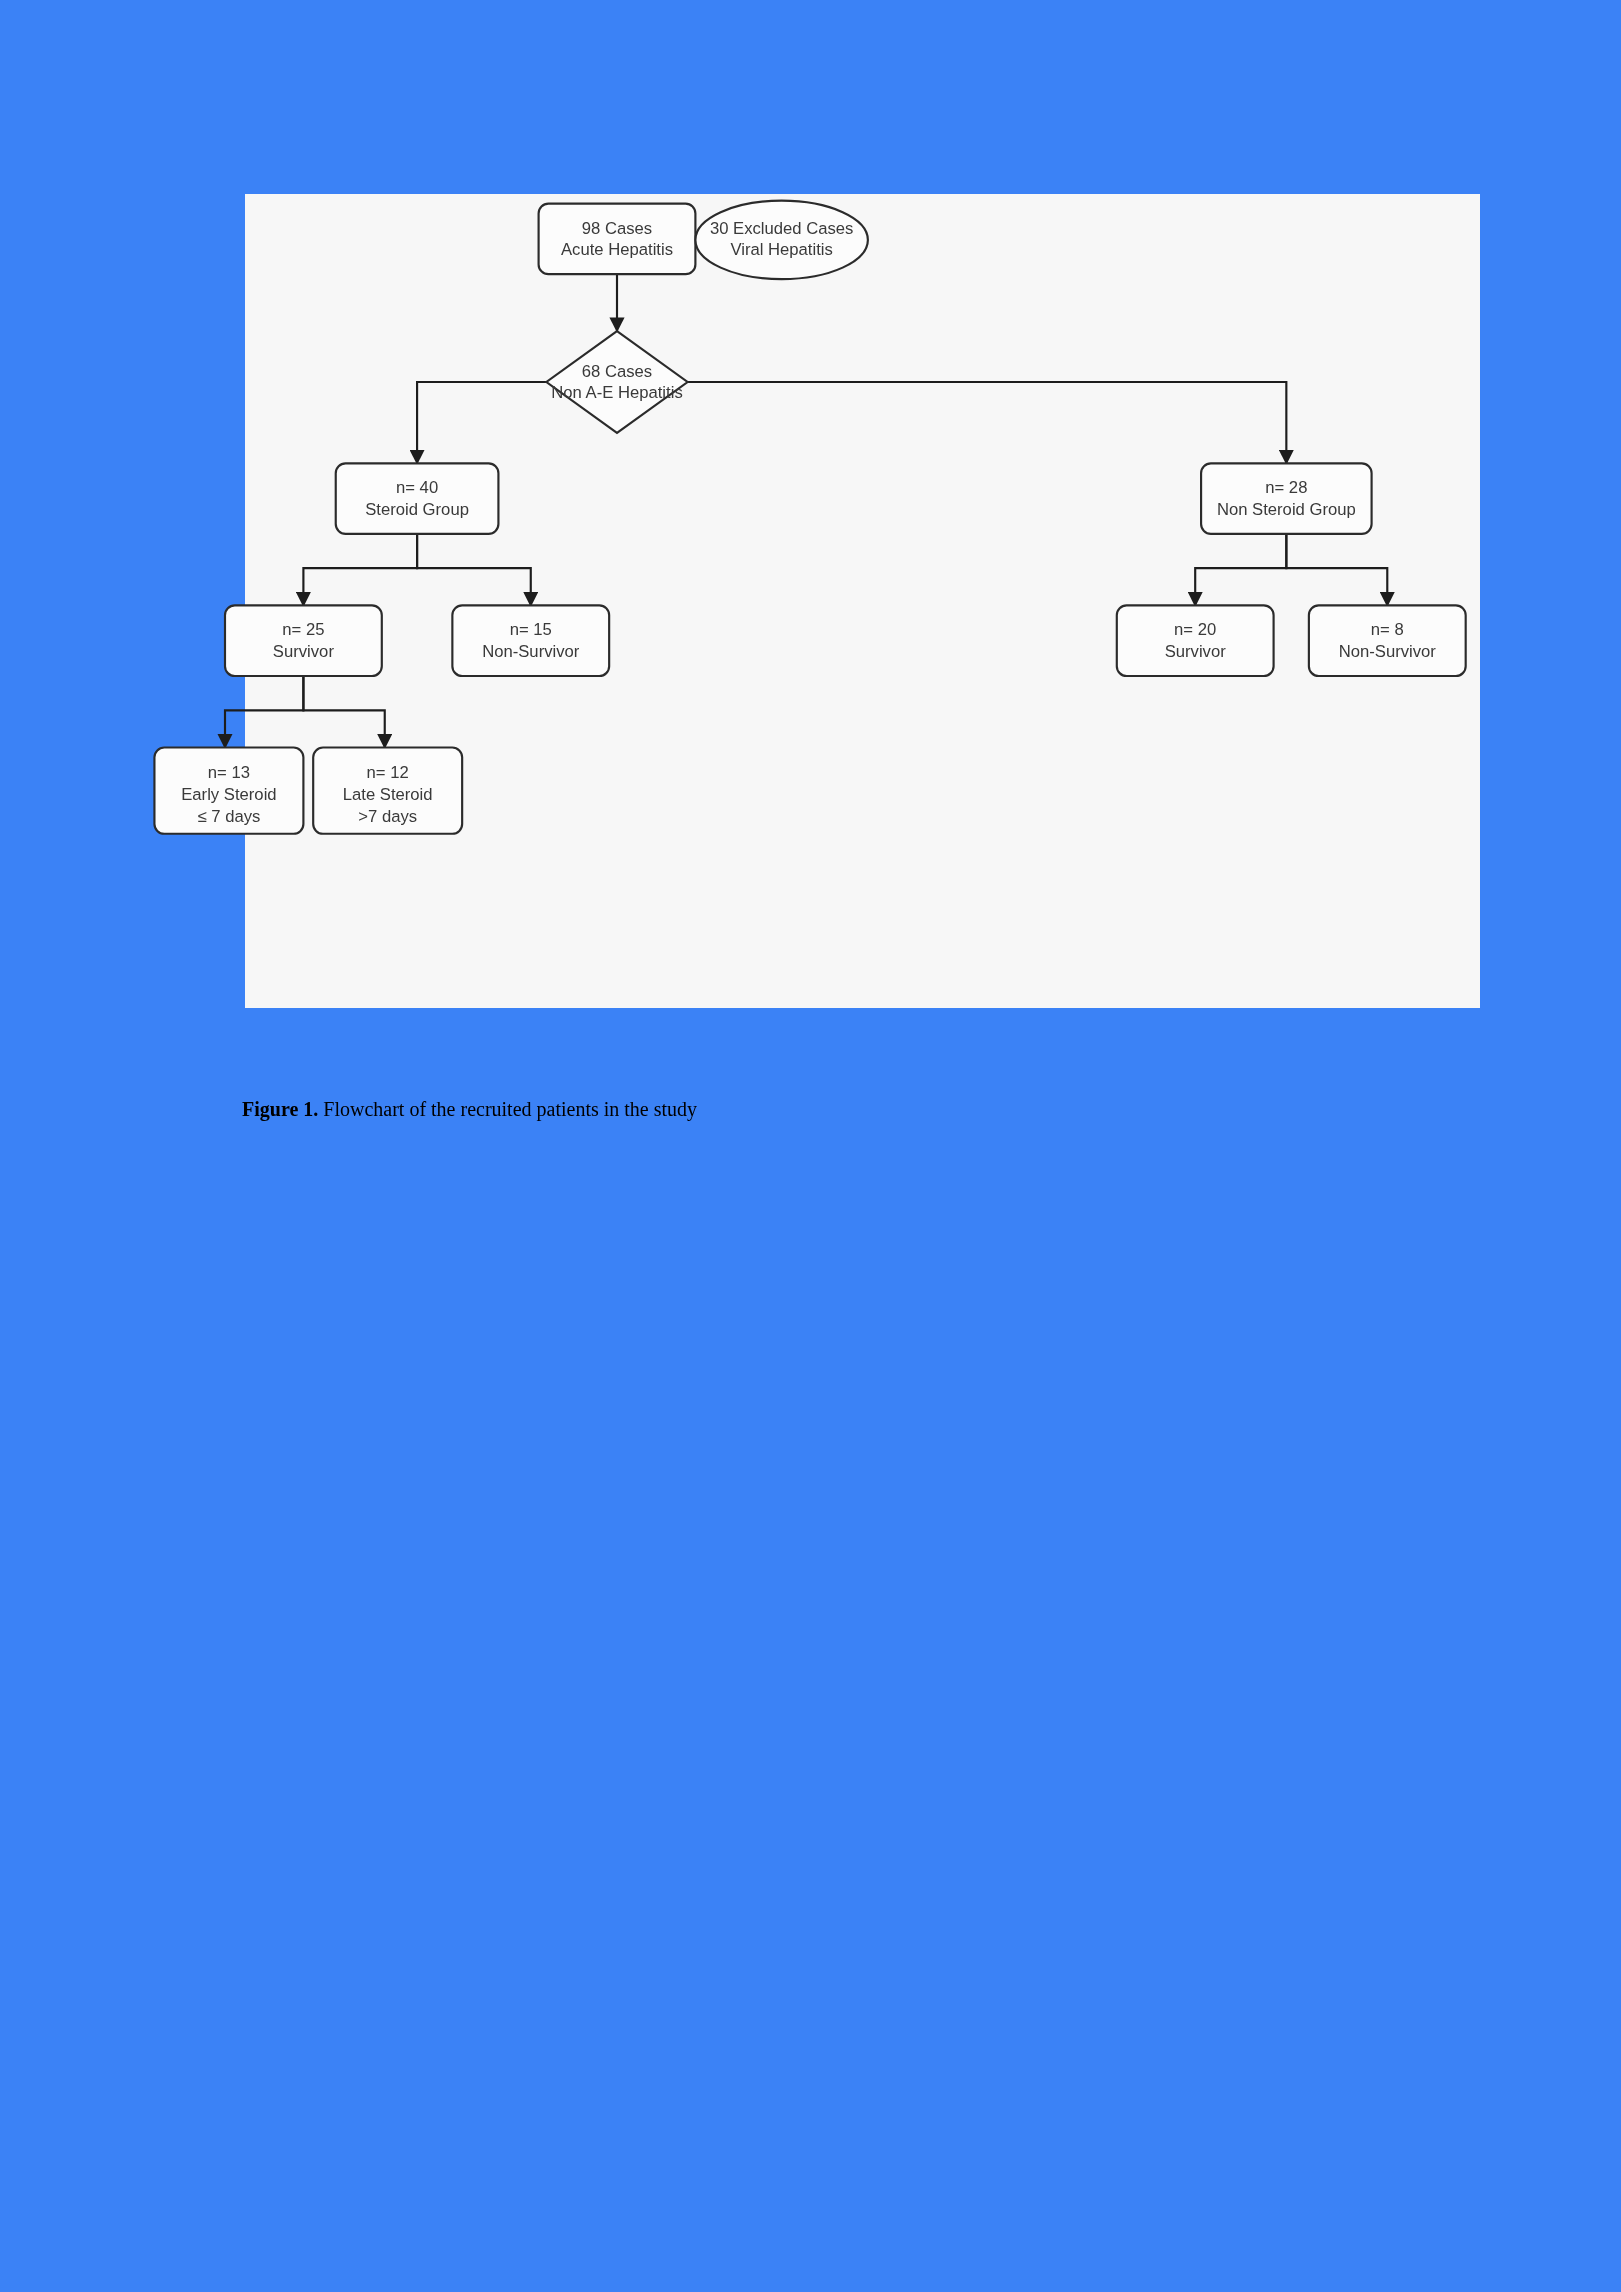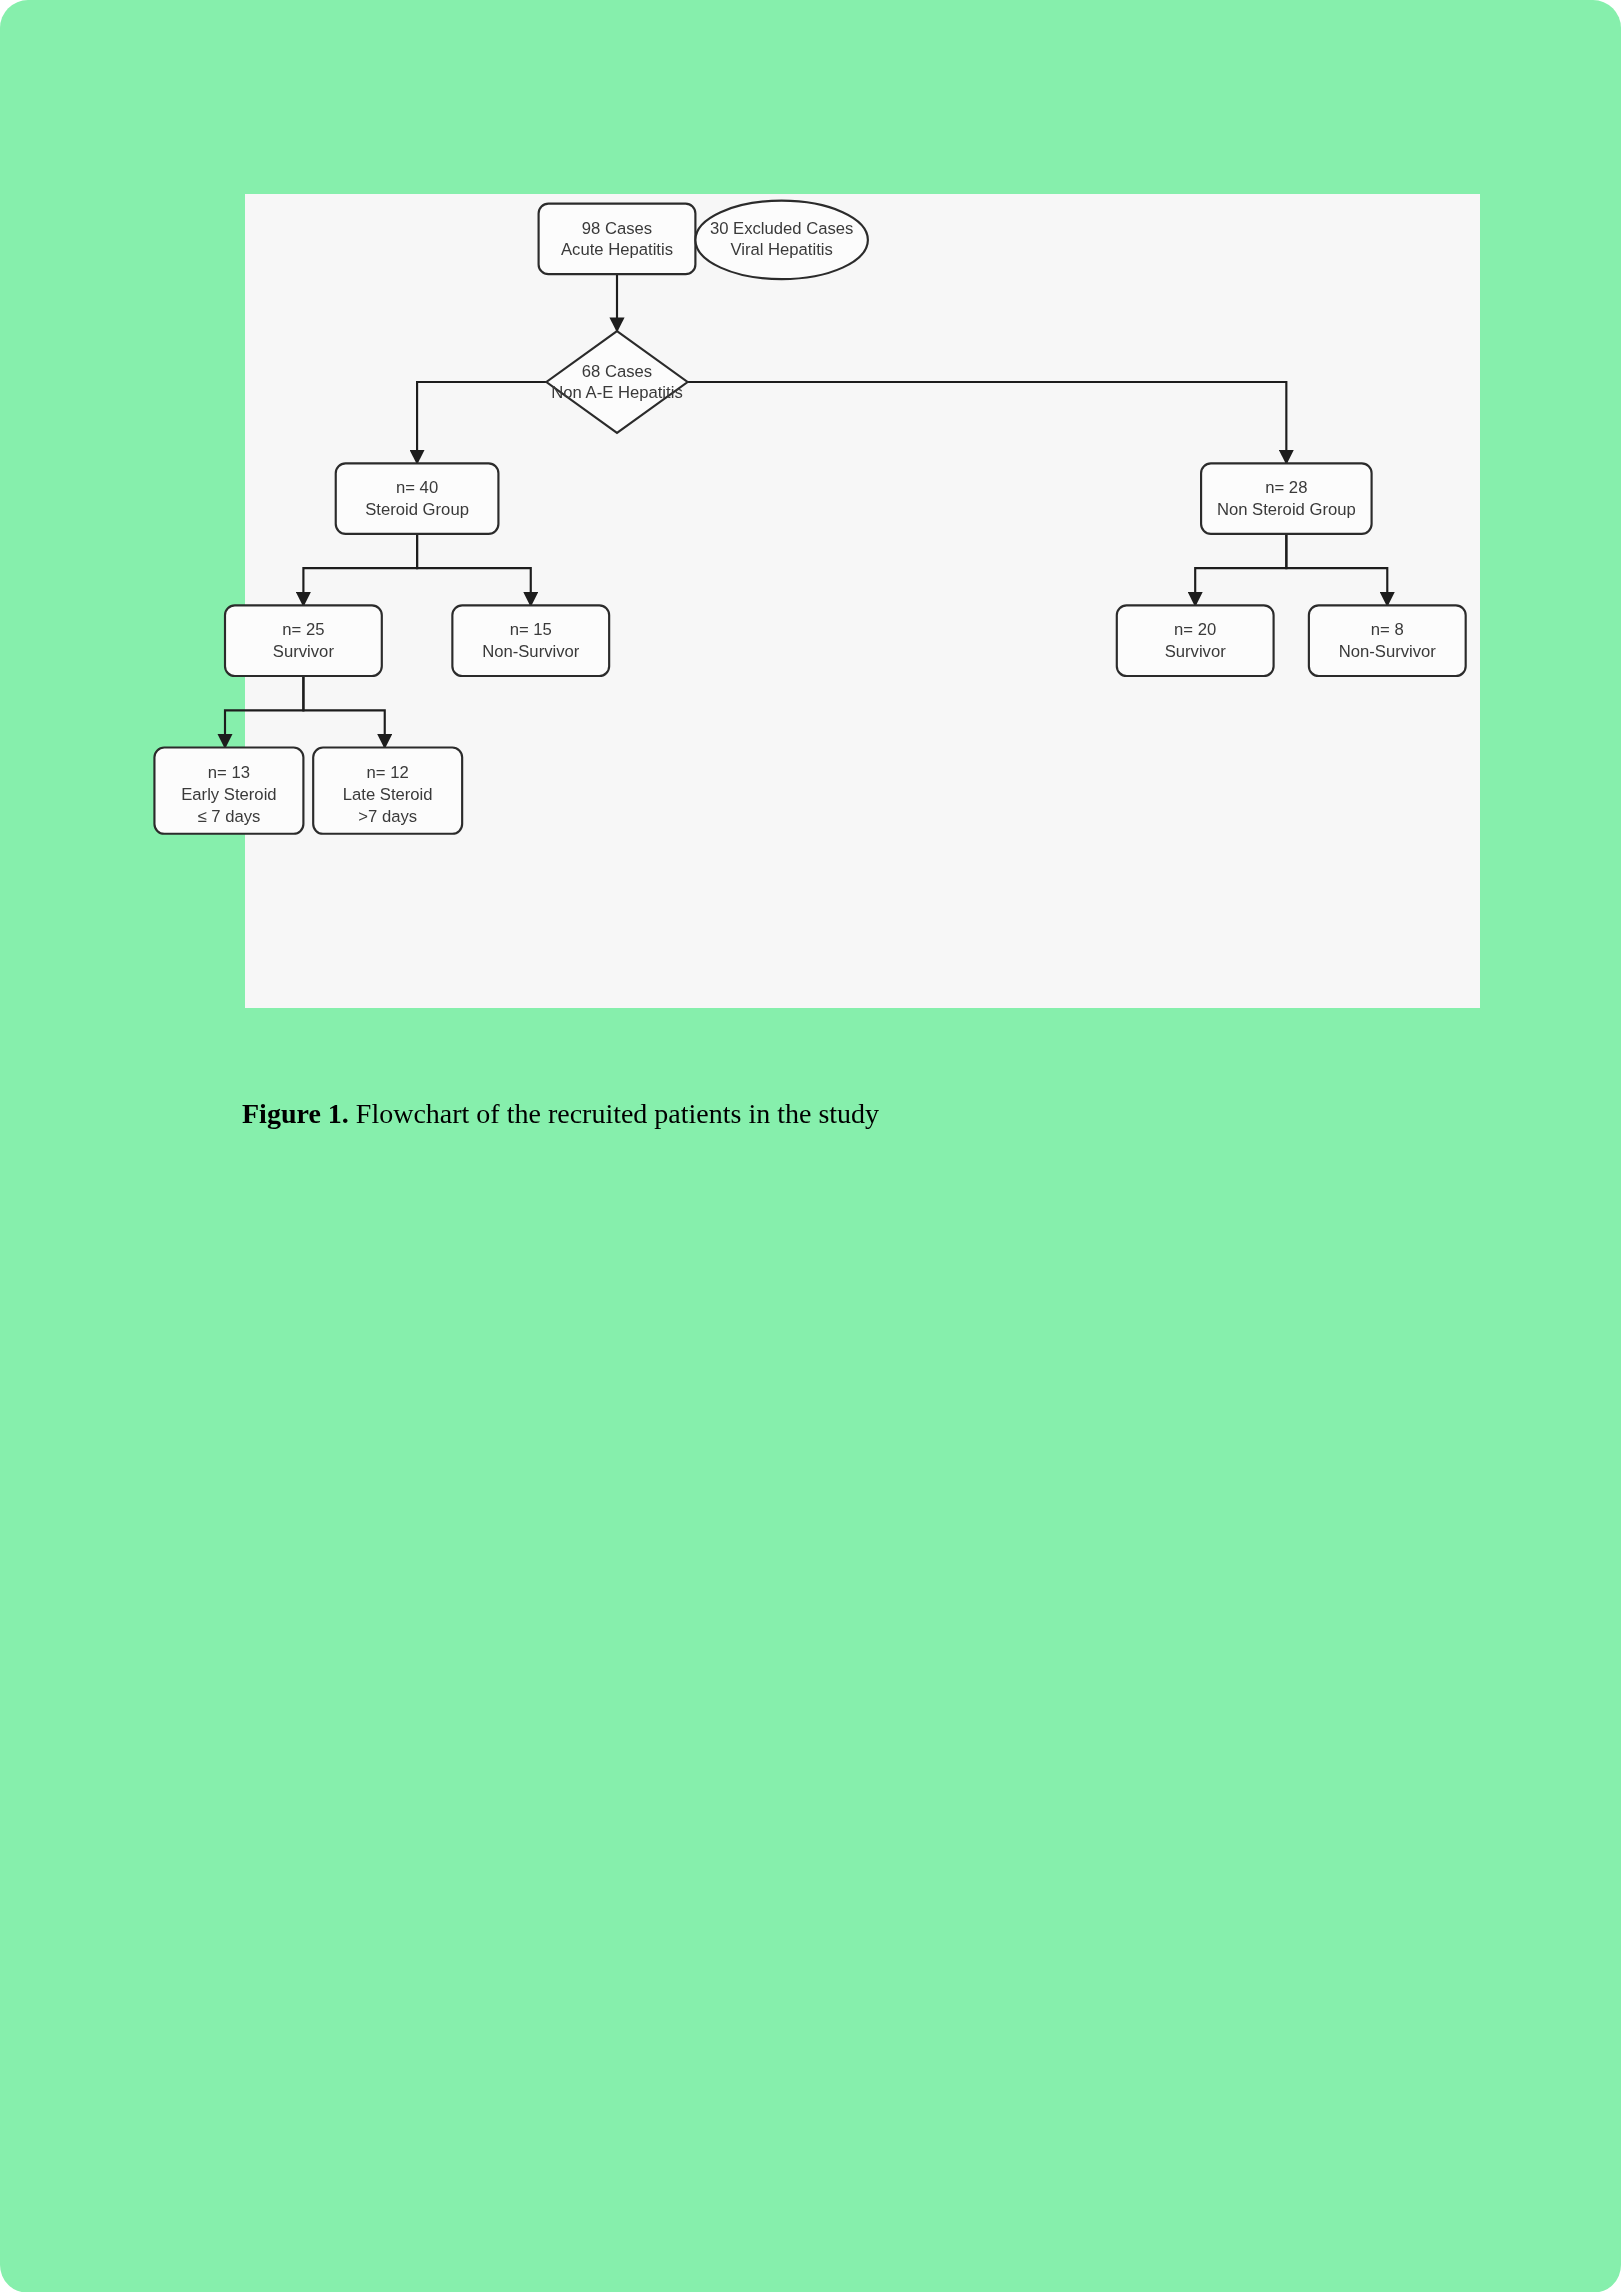--- a/index.html
+++ b/index.html
@@ -10,22 +10,21 @@
   body {
     width: 1621px;
     height: 2293px;
     position: relative;
     font-family: "Liberation Sans", sans-serif;
     overflow: hidden;
   }
   .page {
     position: absolute;
     inset: 0;
-    background: #86efac;
-    border-radius: 28px;
+    background: #3b82f6;
   }
   .figure-panel {
     position: absolute;
     left: 245px;
     top: 194px;
     width: 1235px;
     height: 814px;
     background: #f7f7f7;
   }
   .figure-svg {
@@ -61,21 +60,21 @@
   .edge {
     fill: none;
     stroke: #1d1d1d;
     stroke-width: 2.2;
   }
   .caption {
     position: absolute;
     left: 242px;
     top: 1098px;
     font-family: "Liberation Serif", serif;
-    font-size: 28px;
+    font-size: 20px;
     color: #000000;
     white-space: nowrap;
   }
   .caption b {
     font-weight: bold;
   }
 </style>
 </head>
 <body>
 

